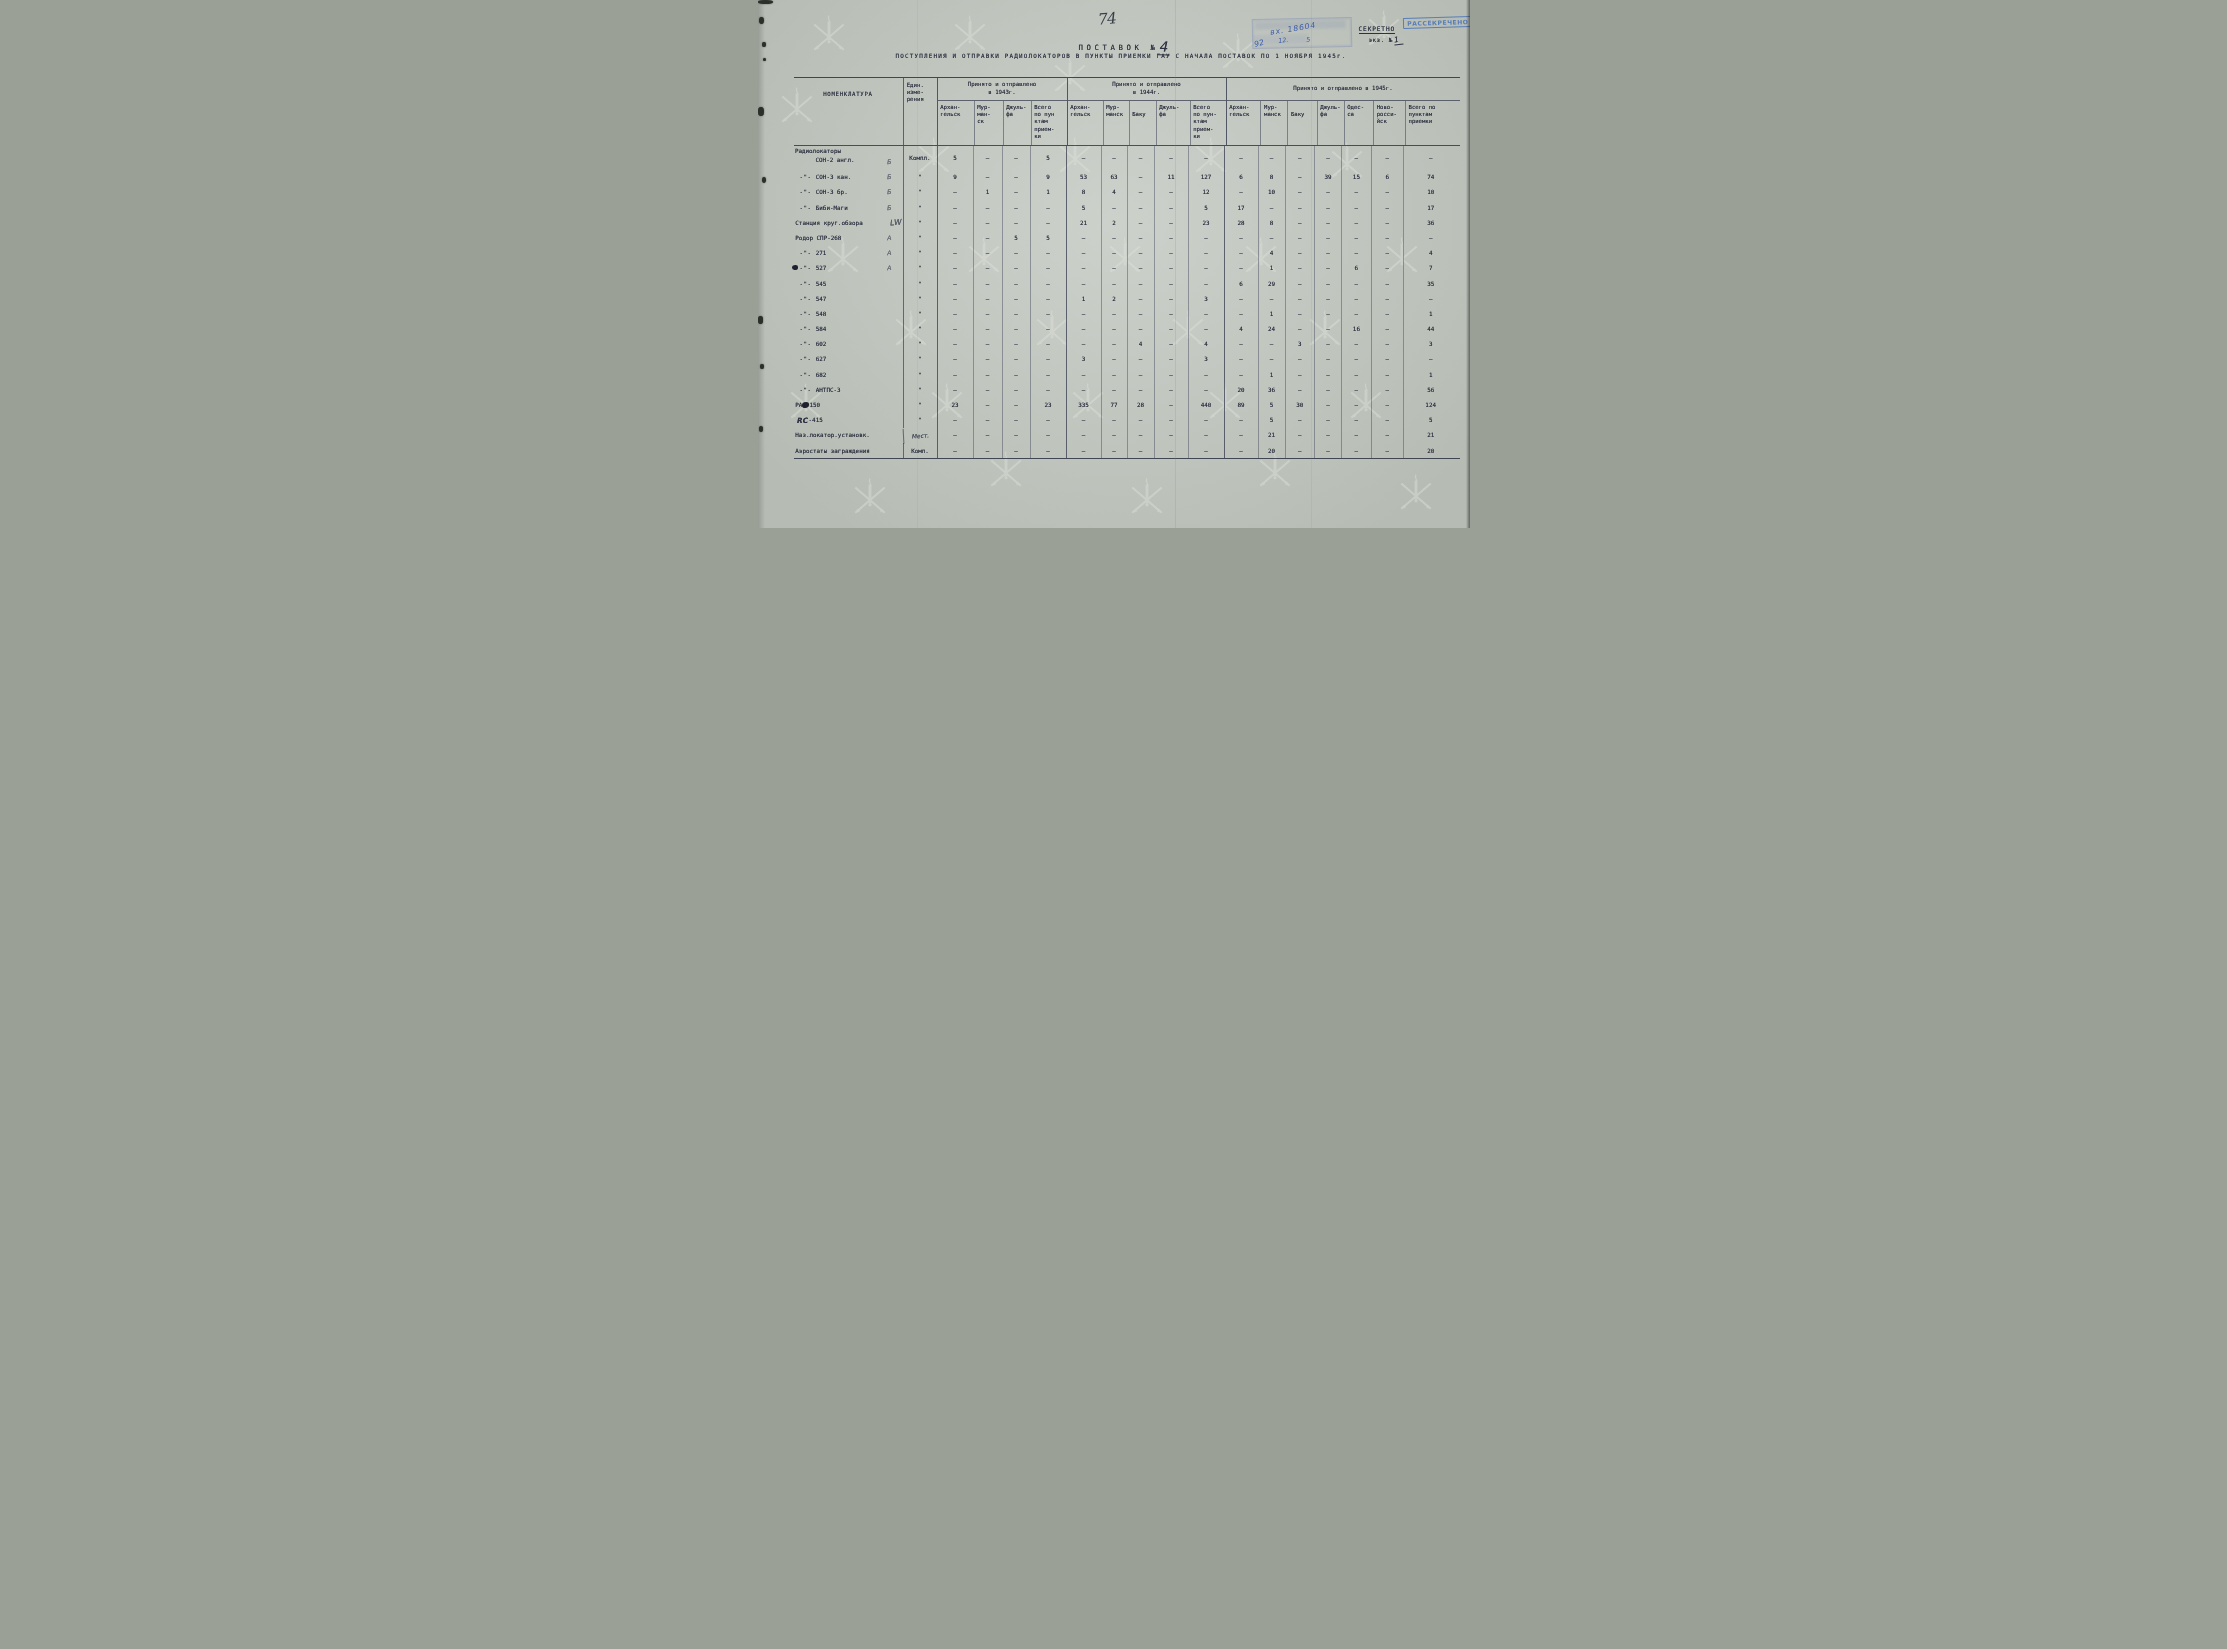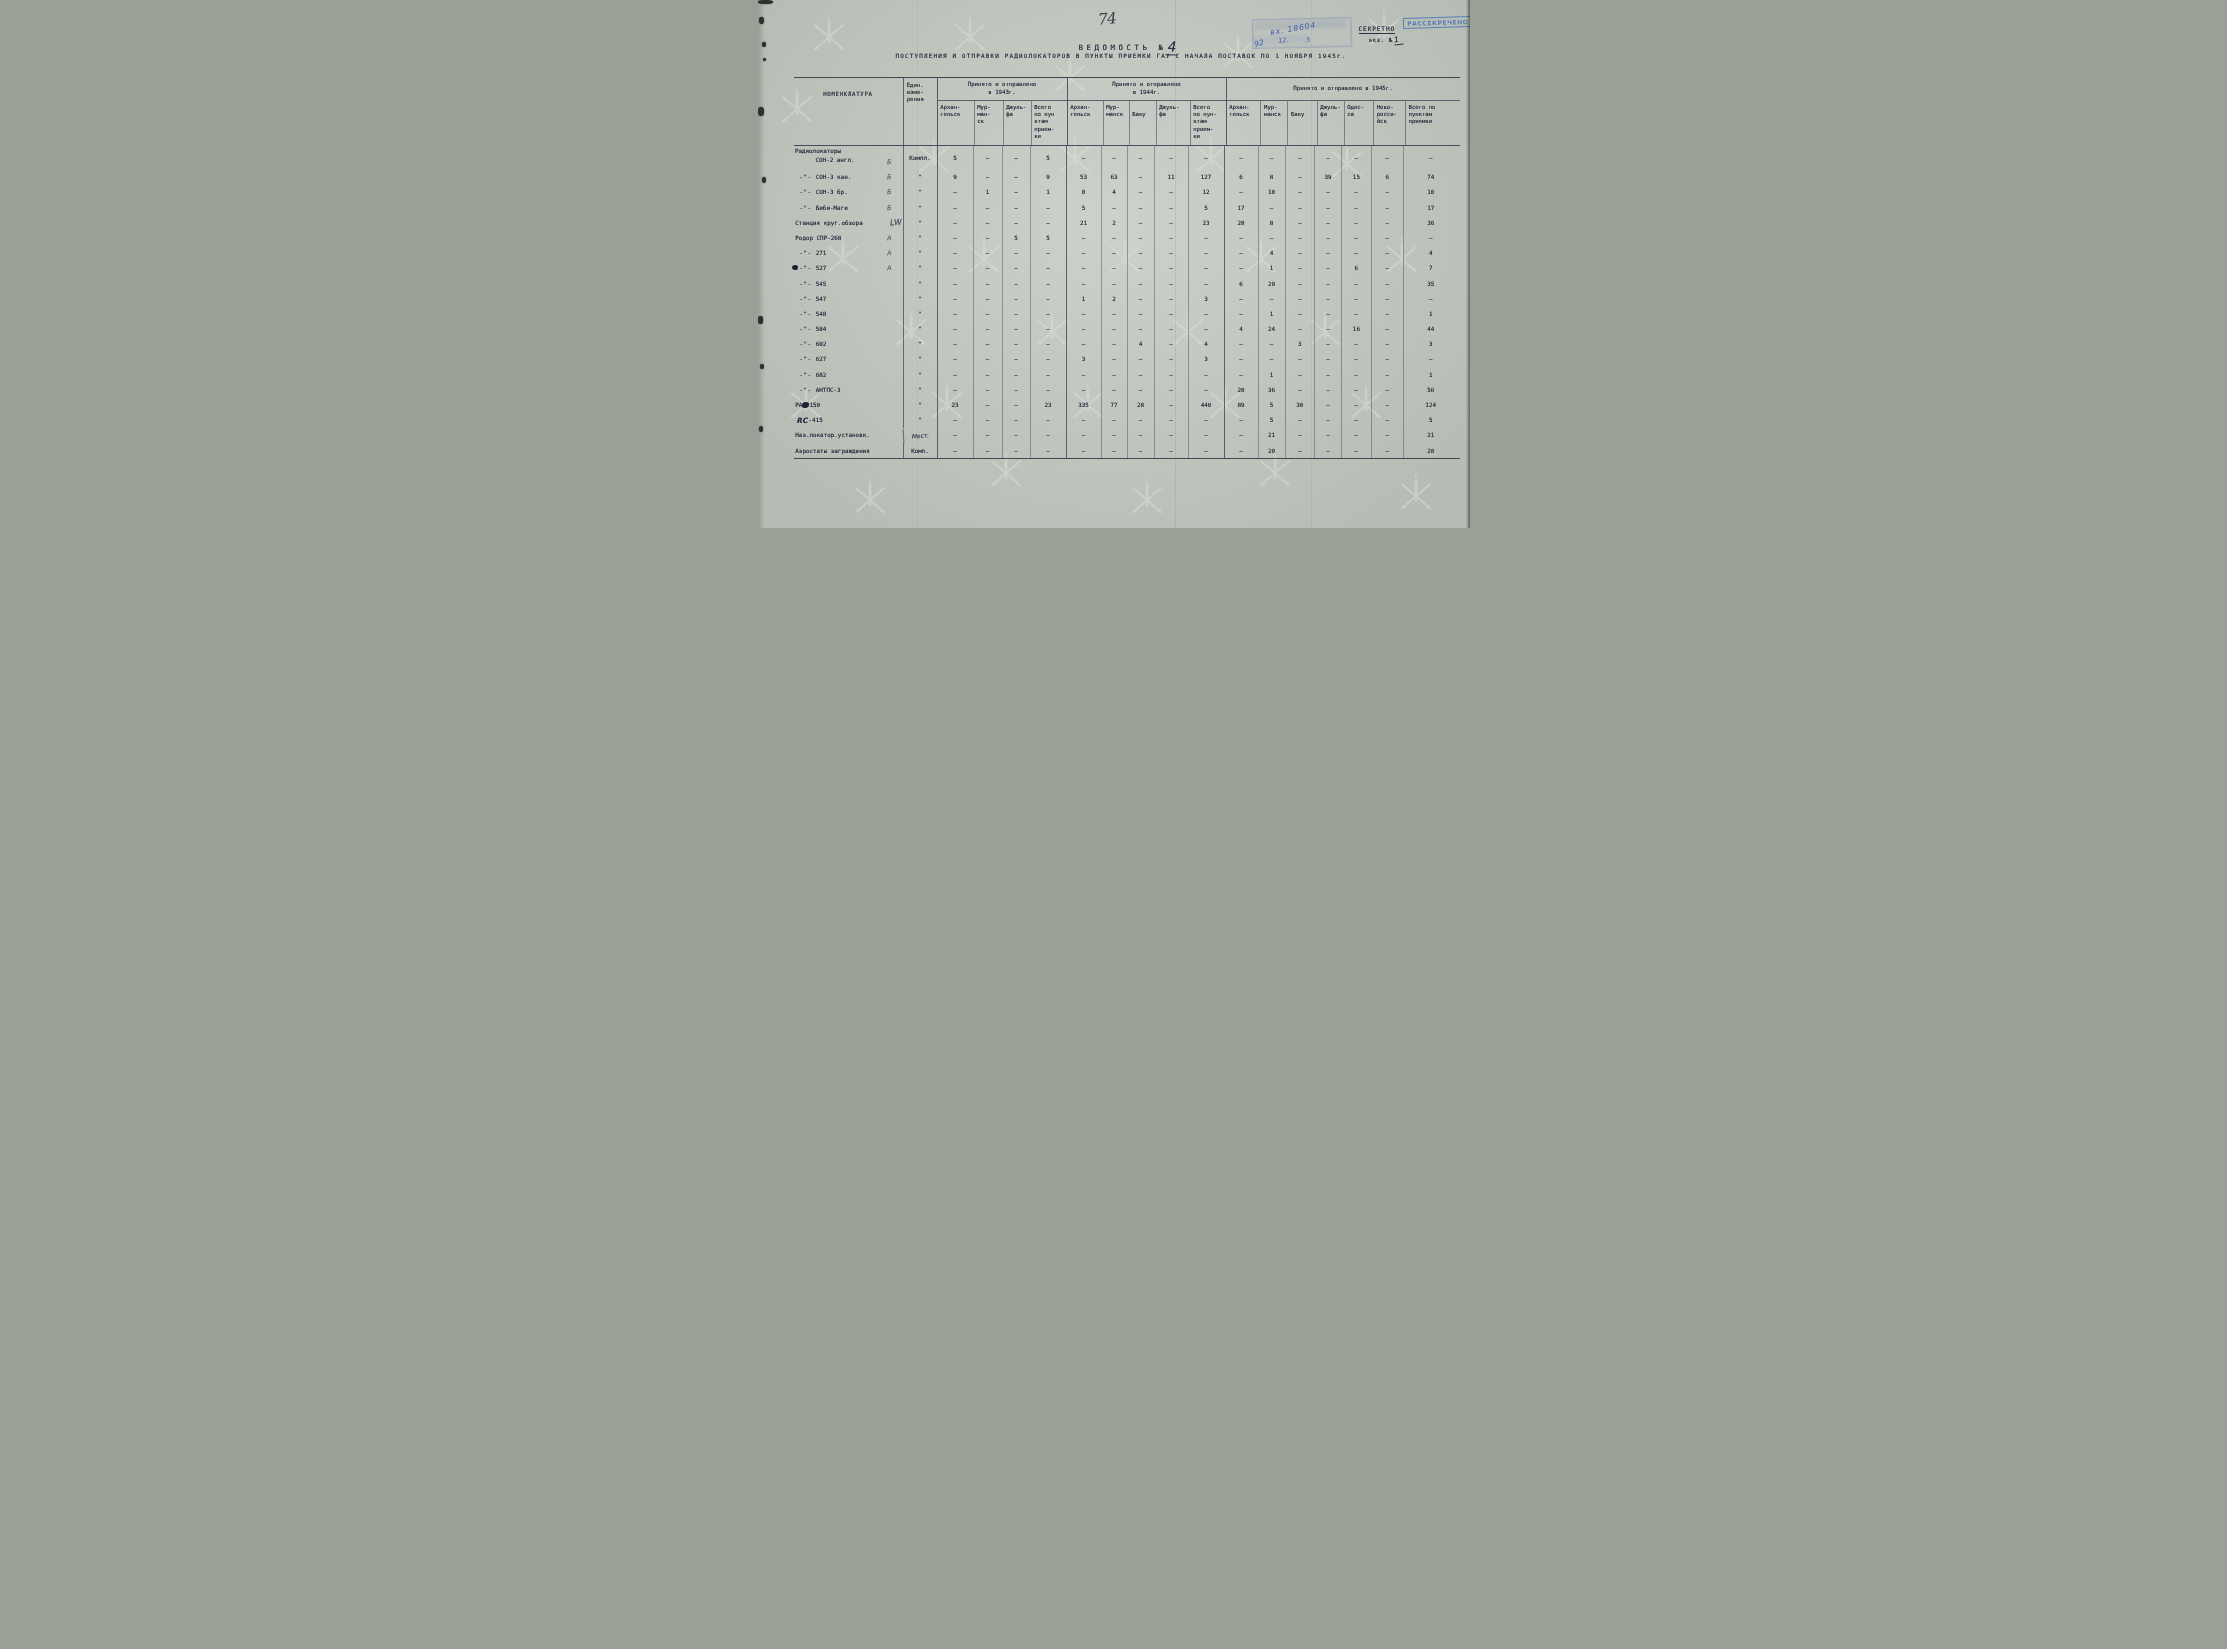--- a/index.html
+++ b/index.html
@@ -460,21 +460,21 @@
     <span class="reg-l4">92</span>
   </div>
 
   <div class="secret typed">СЕКРЕТНО</div>
   <div class="declass">РАССЕКРЕЧЕНО</div>
   <div class="copyline typed">
     <span>экз. №</span><span class="hw1">1</span>
   </div>
 
   <div class="title typed">
-    <span>ВЕДОМОСТЬ №</span><span class="hw4">4</span>
+    <span>ПОСТАВОК №</span><span class="hw4">4</span>
   </div>
   <div class="subtitle typed">ПОСТУПЛЕНИЯ И ОТПРАВКИ РАДИОЛОКАТОРОВ В ПУНКТЫ ПРИЕМКИ ГАУ С НАЧАЛА ПОСТАВОК ПО 1 НОЯБРЯ 1945г.</div>
 
   <div class="tbl typed" id="tbl">
       <div class="thead">
         <div class="hcell hc-nom" style="width: 109px;">НОМЕНКЛАТУРА</div>
         <div class="hcell hc-unit" style="width: 34px;">Един.
 изме-
 рения</div>
         <div class="hcell grp" style="width: 130px;">

